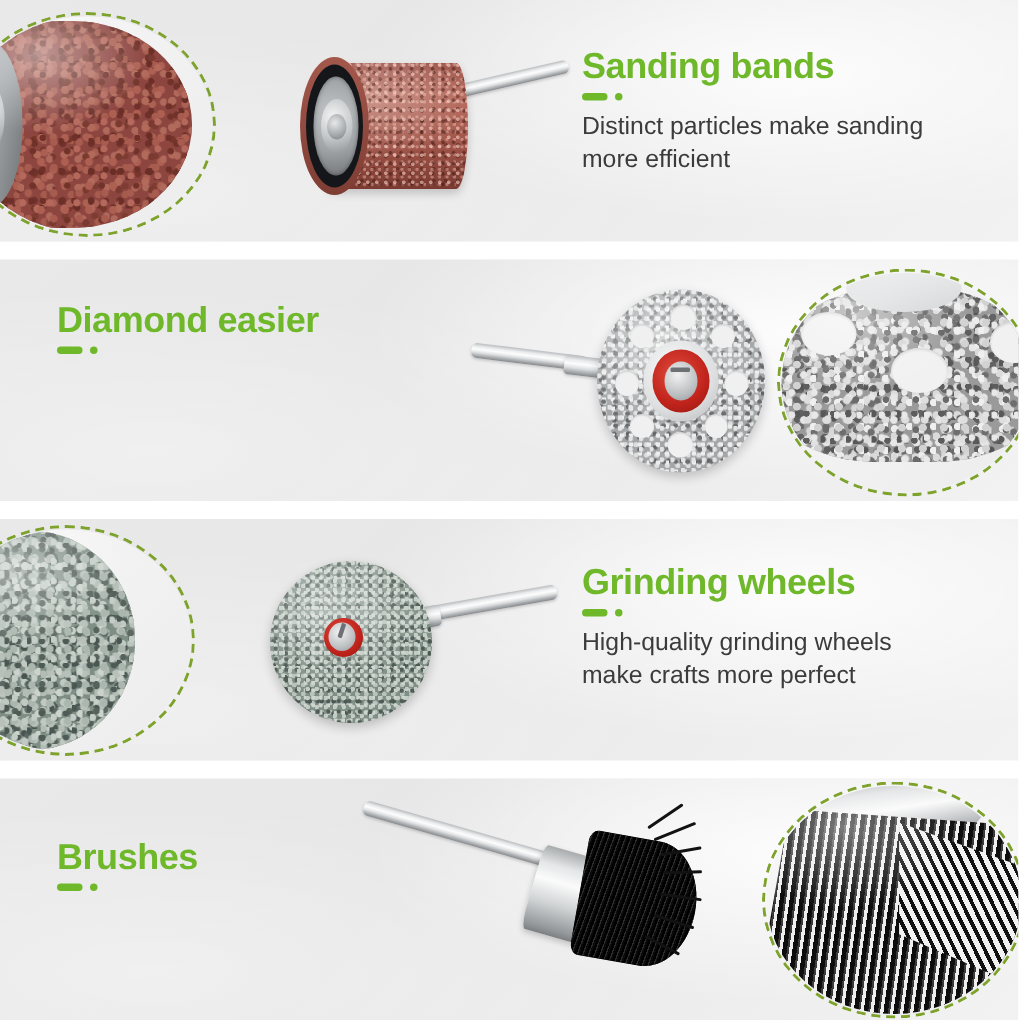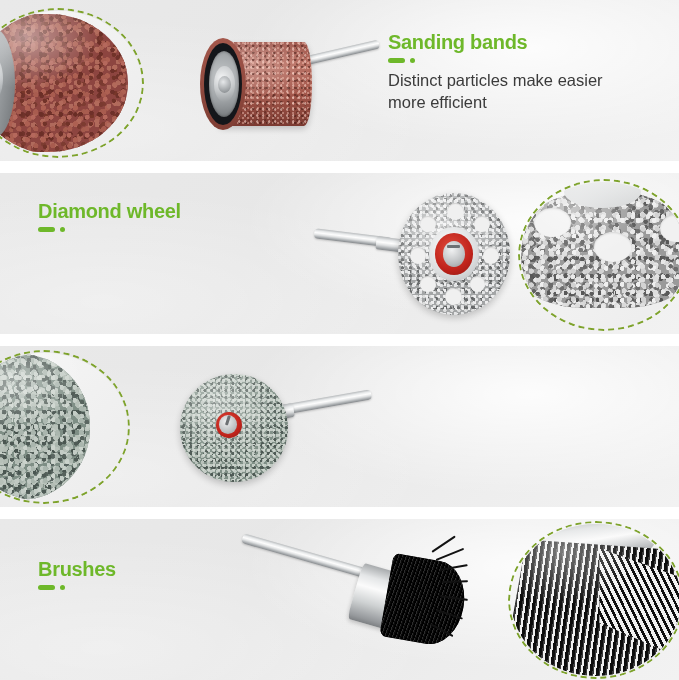--- a/index.html
+++ b/index.html
@@ -43,21 +43,21 @@
       radial-gradient(ellipse 70% 100% at 15% 80%, rgba(255,255,255,0.35), rgba(255,255,255,0) 70%);
     pointer-events: none;
   }
 
   
   .textblock {
     position: absolute;
     z-index: 6;
   }
   .heading {
-    font-size: 20px;
+    font-size: 24px;
     font-weight: bold;
     color: #6eb82a;
     letter-spacing: -0.3px;
     line-height: 1.05;
     white-space: nowrap;
     margin: 0;
   }
   .accent {
     display: flex;
     align-items: center;
@@ -390,32 +390,32 @@
       <div class="drum-hub" style="left:18px; top:44px; width:21px; height:36px;"></div>
       <div class="drum-screw" style="left:22px; top:54px; width:13px; height:17px;"></div>
     </div>
 
     <div class="textblock" style="left:388px; top:32px; width:270px;">
       <p class="heading">Sanding bands</p>
       <div class="accent">
         <span class="bar"></span>
         <span class="dot"></span>
       </div>
-      <p class="body-text">Distinct particles make easier
+      <p class="body-text">Distinct particles make sanding
 more efficient</p>
     </div>
   </div>
 
   <div class="gap"></div>
 
   <div class="panel p2">
     <div class="panel-sheen"></div>
 
     <div class="textblock" style="left:38px; top:28px; width:300px;">
-      <p class="heading">Diamond wheel</p>
+      <p class="heading">Diamond easier</p>
       <div class="accent">
         <span class="bar"></span>
         <span class="dot"></span>
       </div>
     </div>
 
     <div class="product" style="left:310px; top:12px; width:210px; height:140px;">
       <div class="shaft" style="left:4px; top:48px; width:78px; height:10px; transform:rotate(7deg);"></div>
       <div class="shaft" style="left:66px; top:53px; width:30px; height:13px; transform:rotate(7deg); border-radius:3px;"></div>
       <div class="disc disc-diamond" style="left:88px; top:8px; width:112px; height:122px;">
@@ -471,20 +471,29 @@
     <div class="product" style="left:180px; top:16px; width:200px; height:132px;">
       <div class="shaft" style="left:92px; top:36px; width:100px; height:10px; transform:rotate(-10deg);"></div>
       <div class="shaft" style="left:78px; top:44px; width:36px; height:14px; transform:rotate(-10deg); border-radius:3px;"></div>
       <div class="disc disc-stone" style="left:0px; top:12px; width:108px; height:108px;">
         <div class="hub-red" style="left:33%; top:35%; width:24%; height:24%;"></div>
         <div class="hub-screw" style="left:36%; top:38%; width:17%; height:18%;"></div>
         <div class="hub-slot" style="left:40%; top:42%; width:9%; height:3px; transform:rotate(-72deg);"></div>
       </div>
     </div>
 
+    <div class="textblock" style="left:388px; top:30px; width:272px;">
+      <p class="heading">Grinding wheels</p>
+      <div class="accent">
+        <span class="bar"></span>
+        <span class="dot"></span>
+      </div>
+      <p class="body-text">High-quality grinding wheels
+make crafts more perfect</p>
+    </div>
   </div>
 
   <div class="gap"></div>
 
   <div class="panel p4">
     <div class="panel-sheen"></div>
 
     <div class="textblock" style="left:38px; top:40px; width:260px;">
       <p class="heading">Brushes</p>
       <div class="accent">

